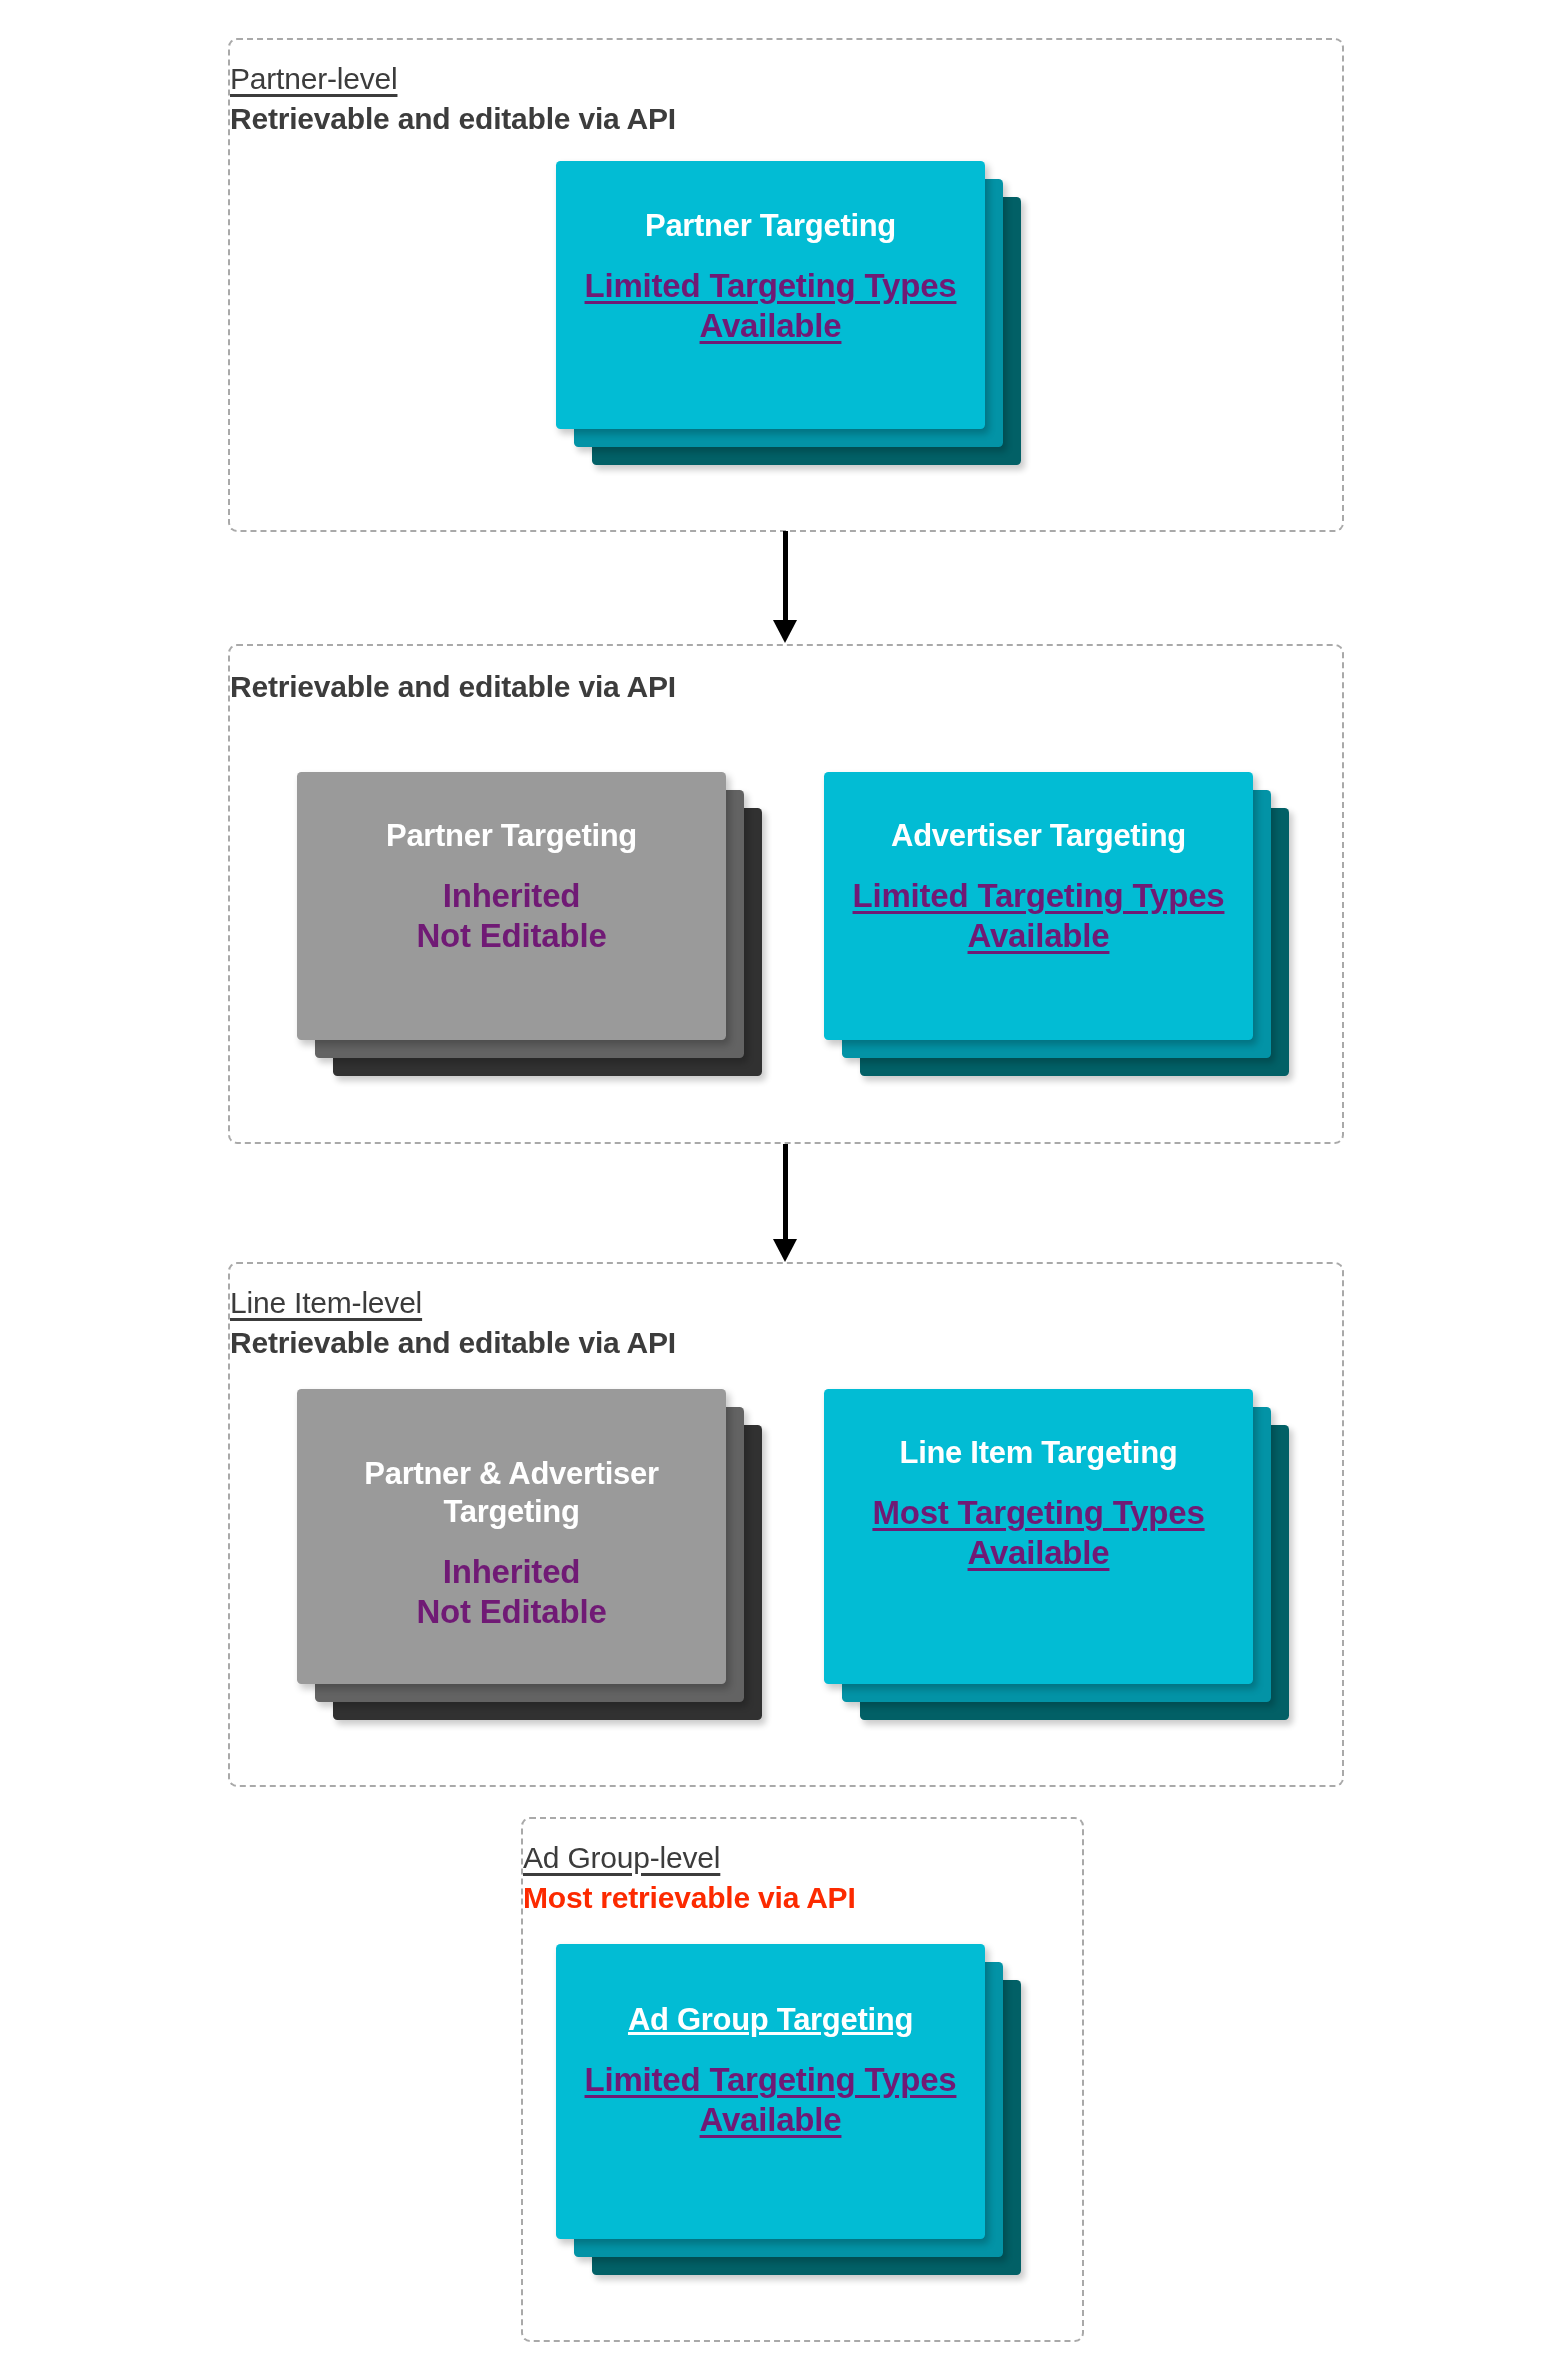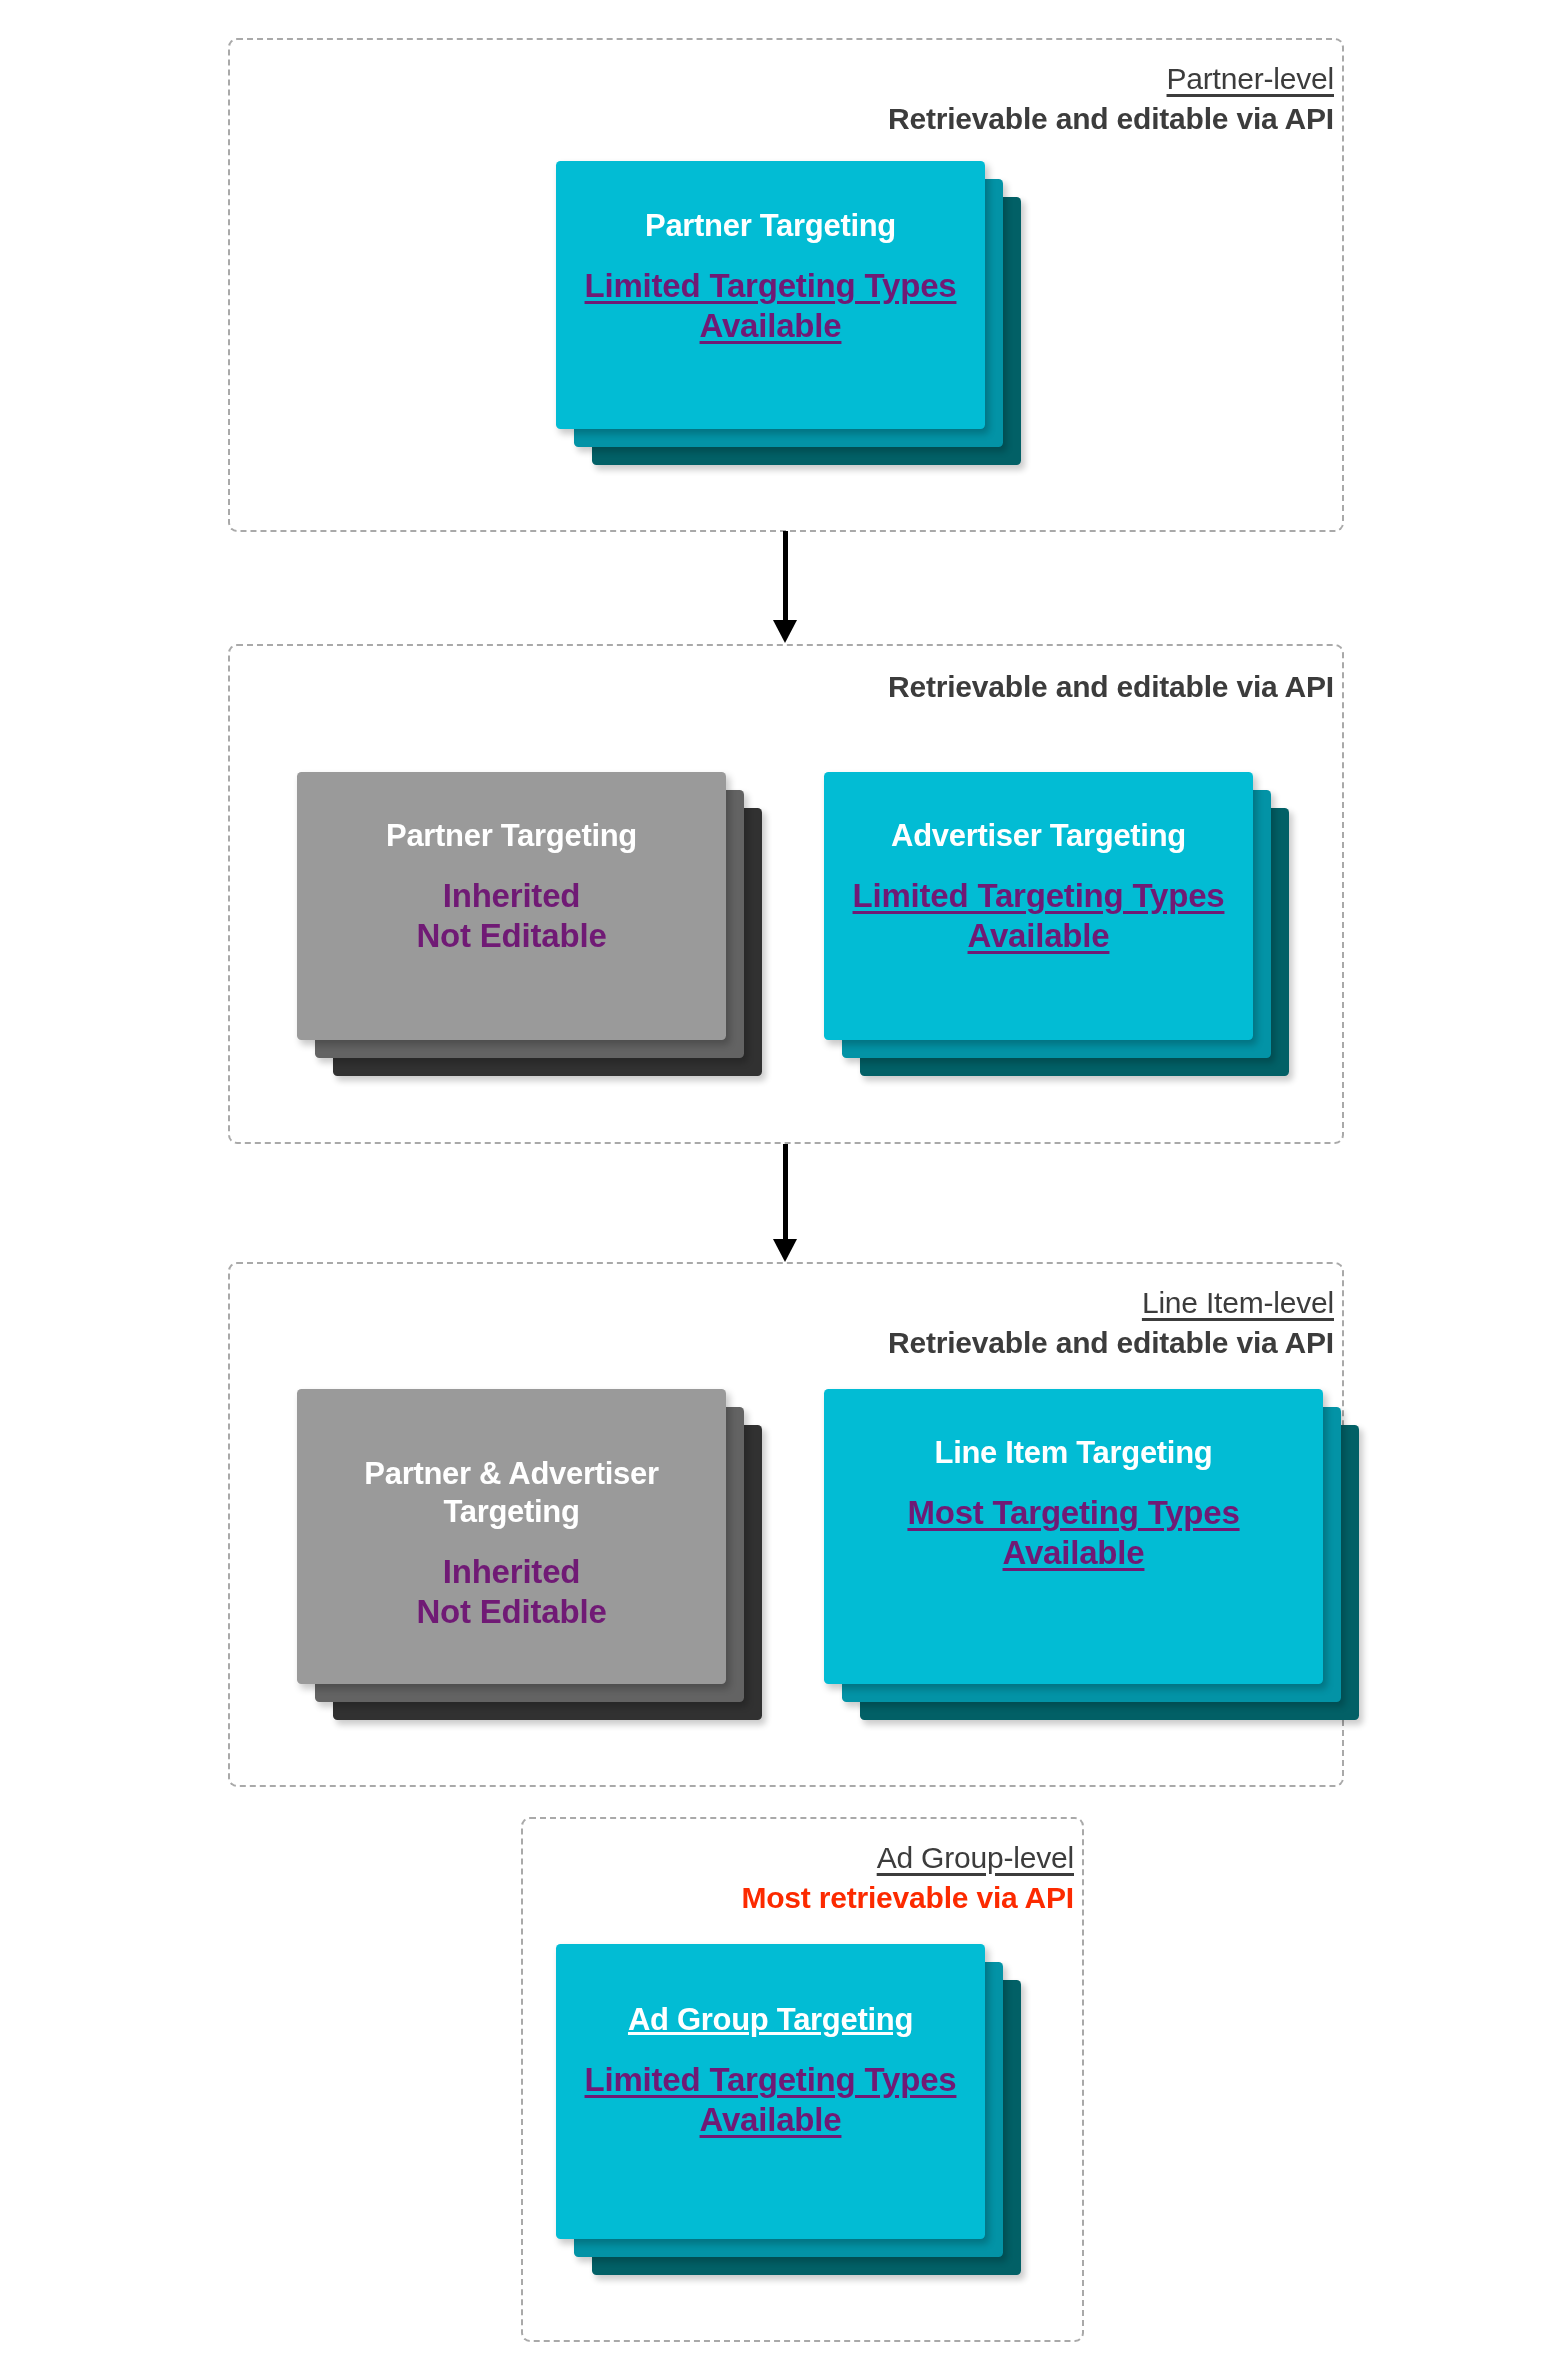--- a/index.html
+++ b/index.html
@@ -23,22 +23,22 @@
   .level-box {
     position: absolute;
     border: 2.7px dashed #a9a9a9;
     border-radius: 9px;
     background: transparent;
   }
 
   .level-header {
     position: absolute;
     left: 0;
-    right: 8px;
-    text-align: right;
+    right: 0;
+    text-align: left;
     padding-top: 19.6px;
   }
 
   .level-name {
     font-size: 30px;
     font-weight: 400;
     color: #3c3c3c;
     text-decoration: underline;
     text-underline-offset: 4.5px;
     line-height: 1.26;
@@ -218,21 +218,21 @@
     <div class="stack gray" style="left:67px; top:125px; width:429px; height:295px;">
       <div class="layer back"></div>
       <div class="layer mid"></div>
       <div class="layer front">
         <div class="card-title" style="margin-top:66px; max-width:330px;">Partner &amp; Advertiser Targeting</div>
         <div class="card-sub" style="margin-top:21.4px;">Inherited</div>
         <div class="card-sub">Not Editable</div>
       </div>
     </div>
 
-    <div class="stack teal" style="left:594px; top:125px; width:499px; height:295px;">
+    <div class="stack teal" style="left:594px; top:125px; width:429px; height:295px;">
       <div class="layer back"></div>
       <div class="layer mid"></div>
       <div class="layer front">
         <div class="card-title" style="margin-top:45px;">Line Item Targeting</div>
         <div class="card-sub underlined" style="margin-top:21.4px;">Most Targeting Types</div>
         <div class="card-sub underlined">Available</div>
       </div>
     </div>
   </div>
 

